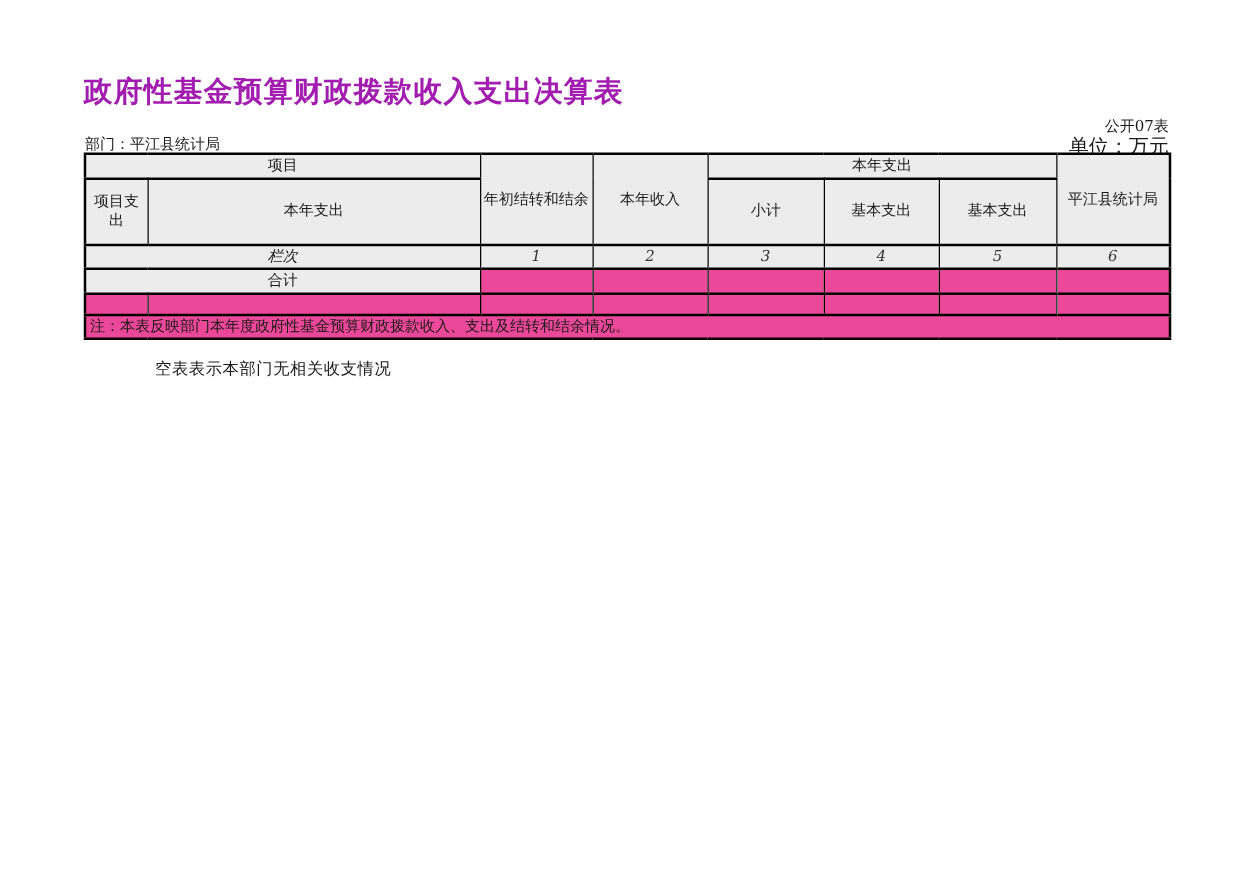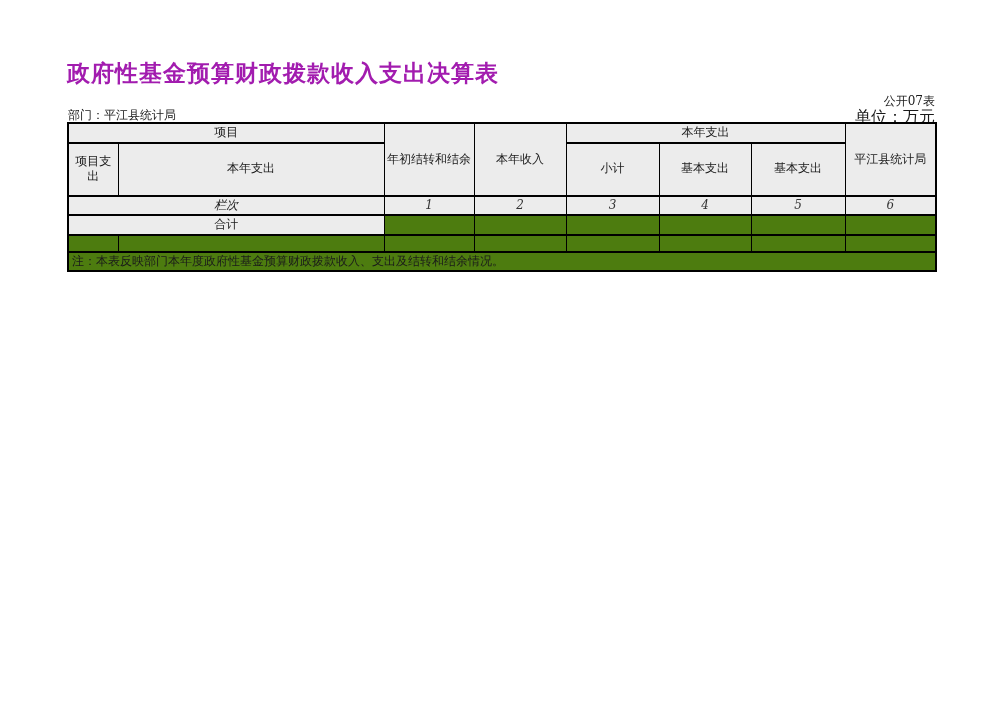--- a/index.html
+++ b/index.html
@@ -57,21 +57,21 @@
     border-right: 1px solid #000;
     border-top: 2px solid #000;
     border-bottom: 2px solid #000;
     text-align: center;
     vertical-align: middle;
     padding: 1px 2px;
     line-height: 1.3;
     overflow: hidden;
   }
   .fin-table td.shaded { background: #ececec; }
-  .fin-table td.plain  { background: #4d7c0f; }
+  .fin-table td.plain  { background: #ec4899; }
   .fin-table tr.r-head1 { height: 19px; }
   .fin-table tr.r-head2 { height: 53px; }
   .fin-table tr.r-index { height: 18px; font-style: italic; }
   .fin-table tr.r-total { height: 16px; }
   .fin-table tr.r-blank { height: 17px; }
   .fin-table tr.r-note  { height: 18px; }
   .fin-table td.note-cell {
     text-align: left;
     padding-left: 3px;
     font-size: 12px;
@@ -157,14 +157,15 @@
       <td class="plain"></td>
       <td class="plain"></td>
     </tr>
 
     <tr class="r-note">
       <td class="plain note-cell" colspan="8">注：本表反映部门本年度政府性基金预算财政拨款收入、支出及结转和结余情况。</td>
     </tr>
   </tbody>
     </table>
 
+  <div class="footnote">空表表示本部门无相关收支情况</div>
 
 </div>
 
 </body></html>

